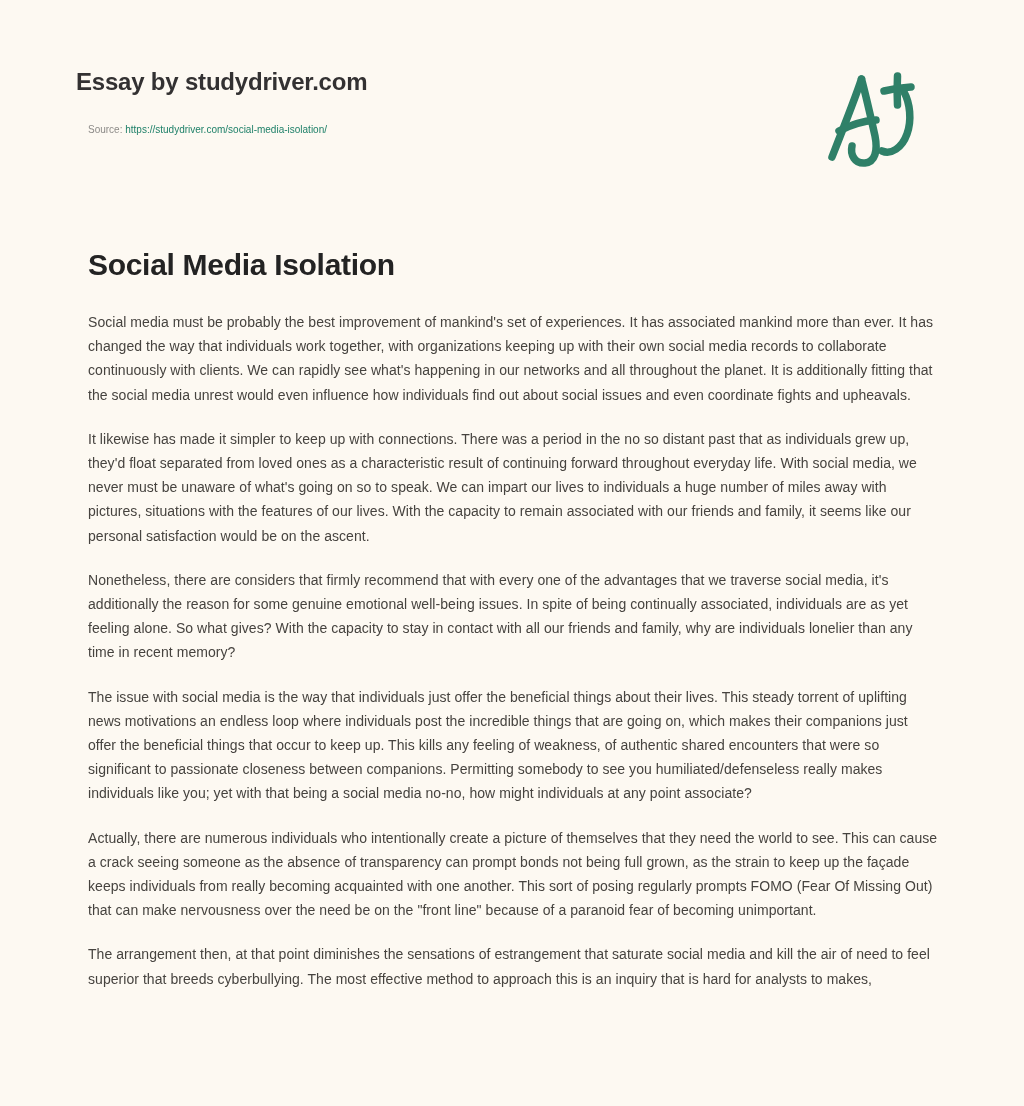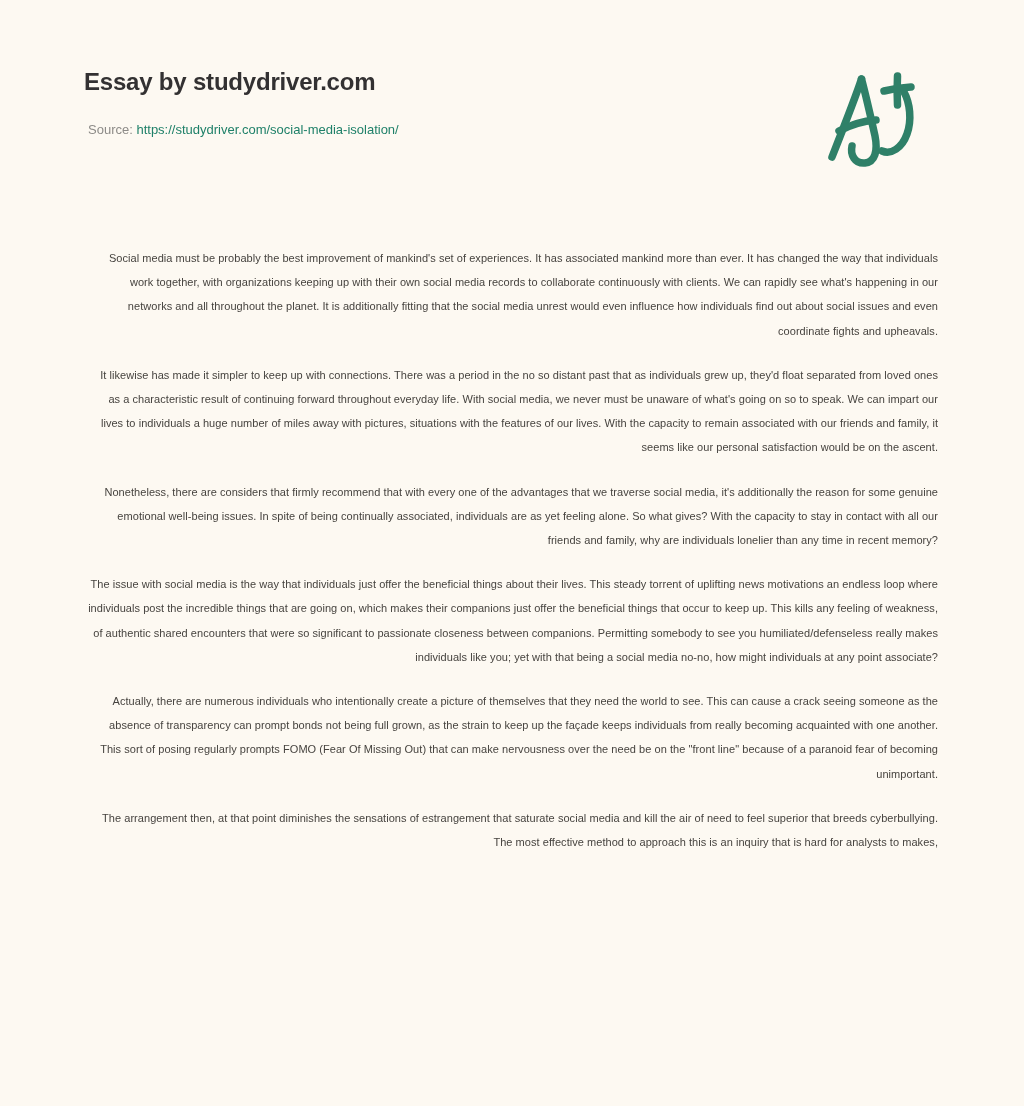--- a/index.html
+++ b/index.html
@@ -27,34 +27,34 @@
   .header {
     position: absolute;
     left: 0;
     top: 0;
     width: 1024px;
     height: 200px;
   }
 
   .byline {
     position: absolute;
-    left: 84px;
+    left: 76px;
     top: 68px;
     font-size: 24px;
     font-weight: bold;
     color: #333132;
     letter-spacing: -0.2px;
     white-space: nowrap;
   }
 
   .source-line {
     position: absolute;
     left: 88px;
     top: 120px;
-    font-size: 13px;
+    font-size: 10px;
     white-space: nowrap;
     line-height: 20px;
   }
   .source-label {
     color: #8d8b88;
   }
   .source-url {
     color: #1f8069;
     text-decoration: none;
   }
@@ -85,24 +85,24 @@
     font-size: 30px;
     font-weight: bold;
     color: #232323;
     letter-spacing: -0.3px;
     line-height: 38px;
     margin: 0 0 26px 0;
   }
 
   .body-copy p {
     margin: 0 0 20px 0;
-    font-size: 11px;
+    font-size: 14px;
     line-height: 24.2px;
     color: #46433f;
-    text-align: right;
+    text-align: left;
     letter-spacing: 0.05px;
   }
   .body-copy p:last-child {
     margin-bottom: 0;
   }
 </style>
 </head>
 <body>
 
 <div class="page">
@@ -130,20 +130,21 @@
 
           <path d="M85.5 14 C85 24, 85 34, 85.5 43"></path>
 
           <path d="M92 30 C98 41, 100 58, 95 72 C90 86, 79 93, 70 89"></path>
         </g>
       </svg>
     </div>
   </div>
 
   <div class="article">
+    <h1 class="article-title">Social Media Isolation</h1>
 
     <div class="body-copy">
       <p>Social media must be probably the best improvement of mankind's set of experiences. It has associated mankind more than ever. It has changed the way that individuals work together, with organizations keeping up with their own social media records to collaborate continuously with clients. We can rapidly see what's happening in our networks and all throughout the planet. It is additionally fitting that the social media unrest would even influence how individuals find out about social issues and even coordinate fights and upheavals.</p>
       <p>It likewise has made it simpler to keep up with connections. There was a period in the no so distant past that as individuals grew up, they'd float separated from loved ones as a characteristic result of continuing forward throughout everyday life. With social media, we never must be unaware of what's going on so to speak. We can impart our lives to individuals a huge number of miles away with pictures, situations with the features of our lives. With the capacity to remain associated with our friends and family, it seems like our personal satisfaction would be on the ascent.</p>
       <p>Nonetheless, there are considers that firmly recommend that with every one of the advantages that we traverse social media, it's additionally the reason for some genuine emotional well-being issues. In spite of being continually associated, individuals are as yet feeling alone. So what gives? With the capacity to stay in contact with all our friends and family, why are individuals lonelier than any time in recent memory?</p>
       <p>The issue with social media is the way that individuals just offer the beneficial things about their lives. This steady torrent of uplifting news motivations an endless loop where individuals post the incredible things that are going on, which makes their companions just offer the beneficial things that occur to keep up. This kills any feeling of weakness, of authentic shared encounters that were so significant to passionate closeness between companions. Permitting somebody to see you humiliated/defenseless really makes individuals like you; yet with that being a social media no-no, how might individuals at any point associate?</p>
       <p>Actually, there are numerous individuals who intentionally create a picture of themselves that they need the world to see. This can cause a crack seeing someone as the absence of transparency can prompt bonds not being full grown, as the strain to keep up the façade keeps individuals from really becoming acquainted with one another. This sort of posing regularly prompts FOMO (Fear Of Missing Out) that can make nervousness over the need be on the "front line" because of a paranoid fear of becoming unimportant.</p>
       <p>The arrangement then, at that point diminishes the sensations of estrangement that saturate social media and kill the air of need to feel superior that breeds cyberbullying. The most effective method to approach this is an inquiry that is hard for analysts to makes,</p>
     </div>
   </div>

